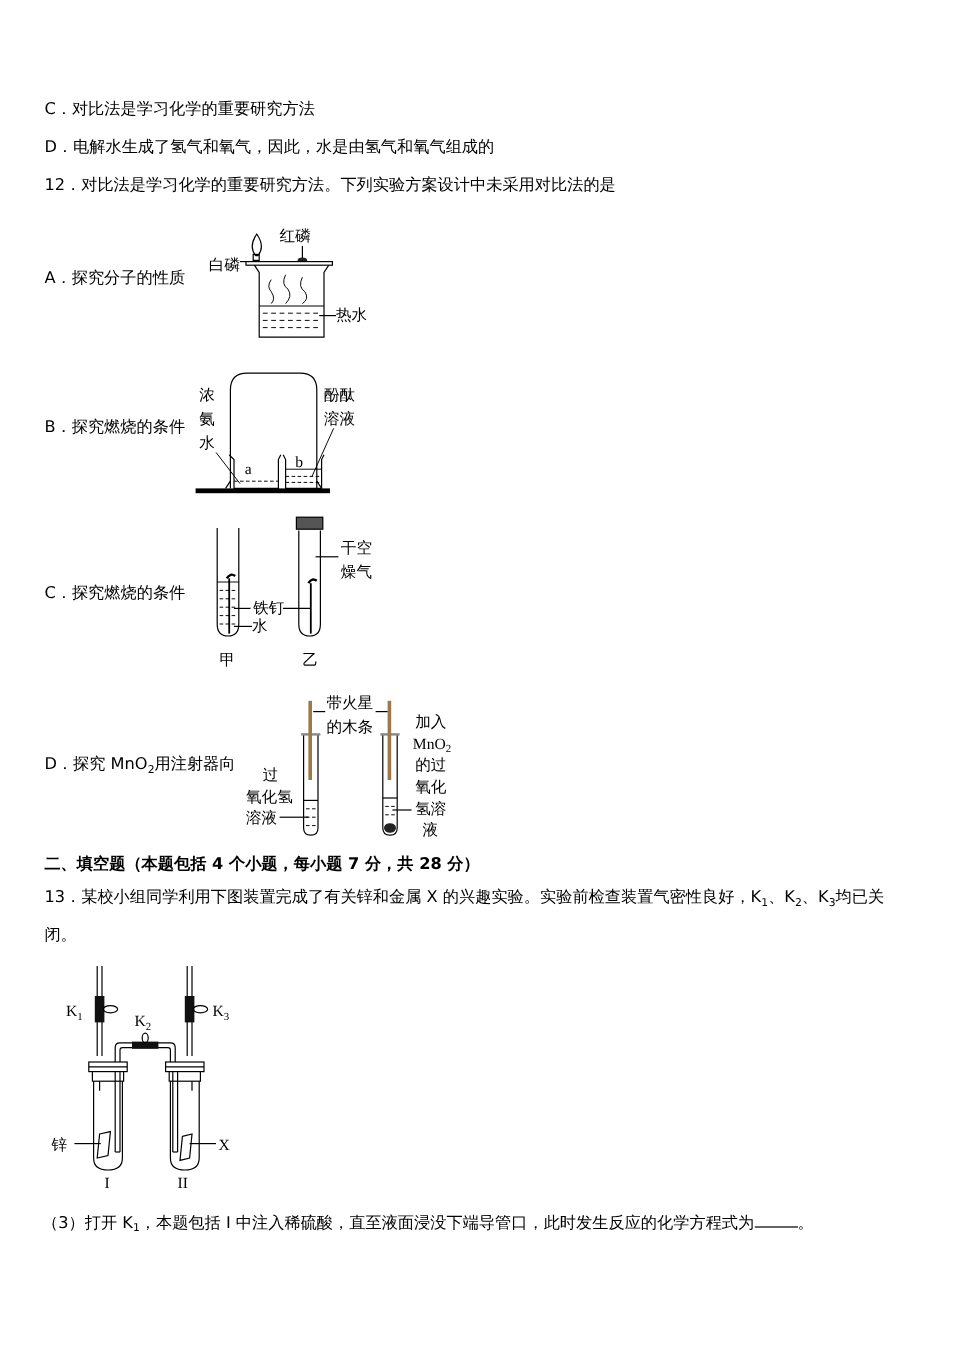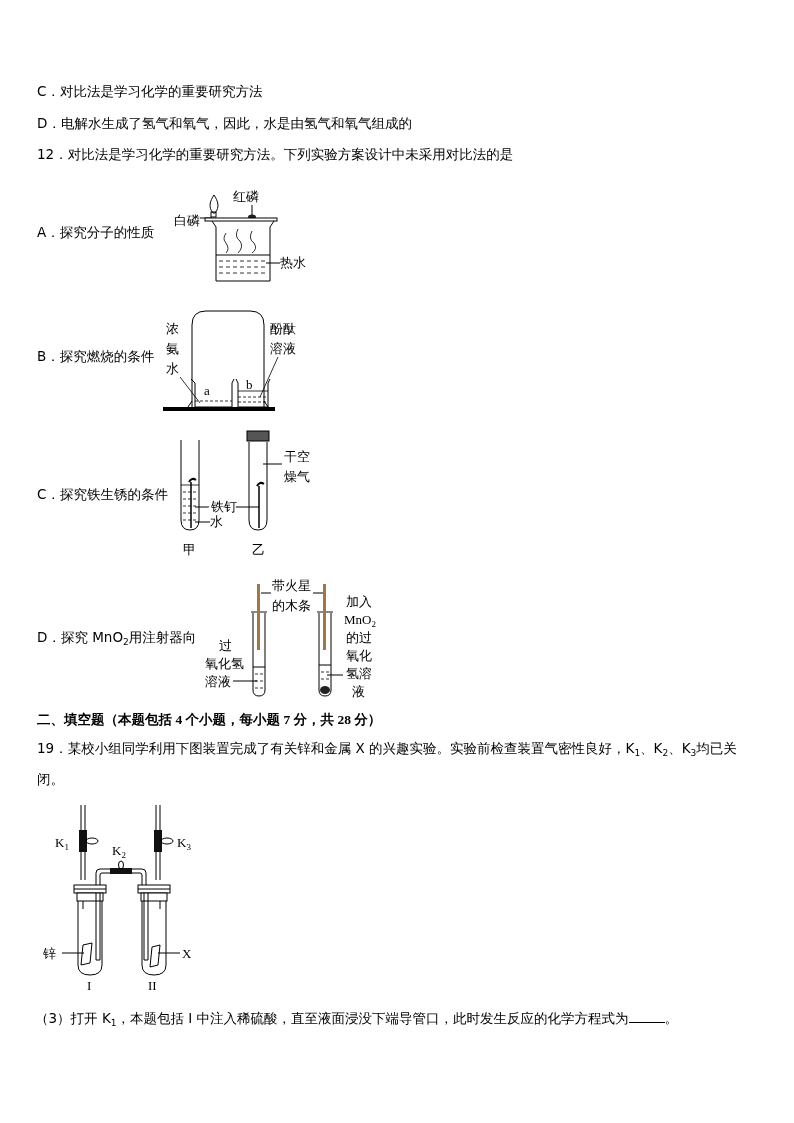--- a/index.html
+++ b/index.html
@@ -1,20 +1,20 @@
 <!DOCTYPE html>
 <html><head>
 <meta charset="utf-8">
 <style>
   html, body { margin:0; padding:0; background:#fff; }
   body { width:794px; height:1123px; position:relative; overflow:hidden;
          font-family:"DejaVu Sans","Liberation Sans",sans-serif; color:#000; font-size:13.5px; }
   .line { position:absolute; left:37px; white-space:nowrap; line-height:20px; }
   .opt-label { position:absolute; white-space:nowrap; line-height:20px; }
-  .heading { font-weight:bold;font-family:Liberation Serif, serif; }
+  .heading { font-weight:bold; }
   sub { font-size:9px; vertical-align:-3px; line-height:0; }
   .blank { display:inline-block; width:36px; border-bottom:1px solid #000; height:14px; vertical-align:baseline; }
   svg { position:absolute; overflow:visible; }
   svg text { font-family:"DejaVu Sans","Liberation Sans",sans-serif; font-size:13px; fill:#000; }
   svg .serif { font-family:"Liberation Serif","DejaVu Serif",serif; }
 </style>
 </head>
 <body>
 
 <div class="line" style="top:81px">C．对比法是学习化学的重要研究方法</div>
@@ -74,21 +74,21 @@
   </g>
   <text x="6" y="28">浓</text>
   <text x="6" y="48">氨</text>
   <text x="6" y="68">水</text>
   <line x1="20" y1="72" x2="40" y2="98" stroke="#000" stroke-width="0.8"></line>
   <text x="110" y="28">酚酞</text>
   <text x="110" y="48">溶液</text>
   <line x1="118" y1="52" x2="100" y2="92" stroke="#000" stroke-width="0.8"></line>
 </svg>
 
-<div class="opt-label" style="left:37px;top:484px">C．探究铁生锈的条件</div>
+<div class="opt-label" style="left:37px;top:484px">C．探究燃烧的条件</div>
 <svg style="left:170px;top:430px" width="160" height="130">
 
   <path d="M11 10 L11 90 Q11 100 20 100 Q29 100 29 90 L29 10" fill="none" stroke="#000"></path>
   <line x1="11" y1="55" x2="29" y2="55" stroke="#000" stroke-width="0.8"></line>
   <g stroke="#000" stroke-dasharray="3,2" stroke-width="0.8">
     <line x1="13" y1="62" x2="27" y2="62"></line>
       <line x1="13" y1="69" x2="27" y2="69"></line>
     <line x1="13" y1="76" x2="27" y2="76"></line>
       <line x1="13" y1="83" x2="27" y2="83"></line>
     <line x1="13" y1="90" x2="27" y2="90"></line>
@@ -147,21 +147,21 @@
   <text x="146" y="28">加入</text>
   <text x="144" y="46" class="serif"><tspan>MnO</tspan><tspan dy="3" font-size="9">2</tspan></text>
   <text x="146" y="64">的过</text>
   <text x="146" y="82">氧化</text>
   <text x="146" y="100">氢溶</text>
   <text x="152" y="118">液</text>
 </svg>
 
 <div class="line heading" style="top:710px">二、填空题（本题包括 4 个小题，每小题 7 分，共 28 分）</div>
 
-<div class="line" style="top:738px"><span>19．某校小组同学利用下图装置完成了有关锌和金属 X 的兴趣实验。实验前检查装置气密性良好，K</span><sub>1</sub><span>、K</span><sub>2</sub><span>、K</span><sub>3</sub><span>均已关</span></div>
+<div class="line" style="top:738px"><span>13．某校小组同学利用下图装置完成了有关锌和金属 X 的兴趣实验。实验前检查装置气密性良好，K</span><sub>1</sub><span>、K</span><sub>2</sub><span>、K</span><sub>3</sub><span>均已关</span></div>
 <div class="line" style="top:769px">闭。</div>
 
 <svg style="left:50px;top:805px" width="170" height="180">
 
   <line x1="31" y1="0" x2="31" y2="75" stroke="#000"></line>
   <line x1="35" y1="0" x2="35" y2="75" stroke="#000"></line>
   <rect x="29" y="25" width="8" height="22" fill="#111"></rect>
   <ellipse cx="42" cy="36" rx="6" ry="3" fill="none" stroke="#000"></ellipse>
   <text x="5" y="42" class="serif"><tspan>K</tspan><tspan dy="3" font-size="9">1</tspan></text>
 

